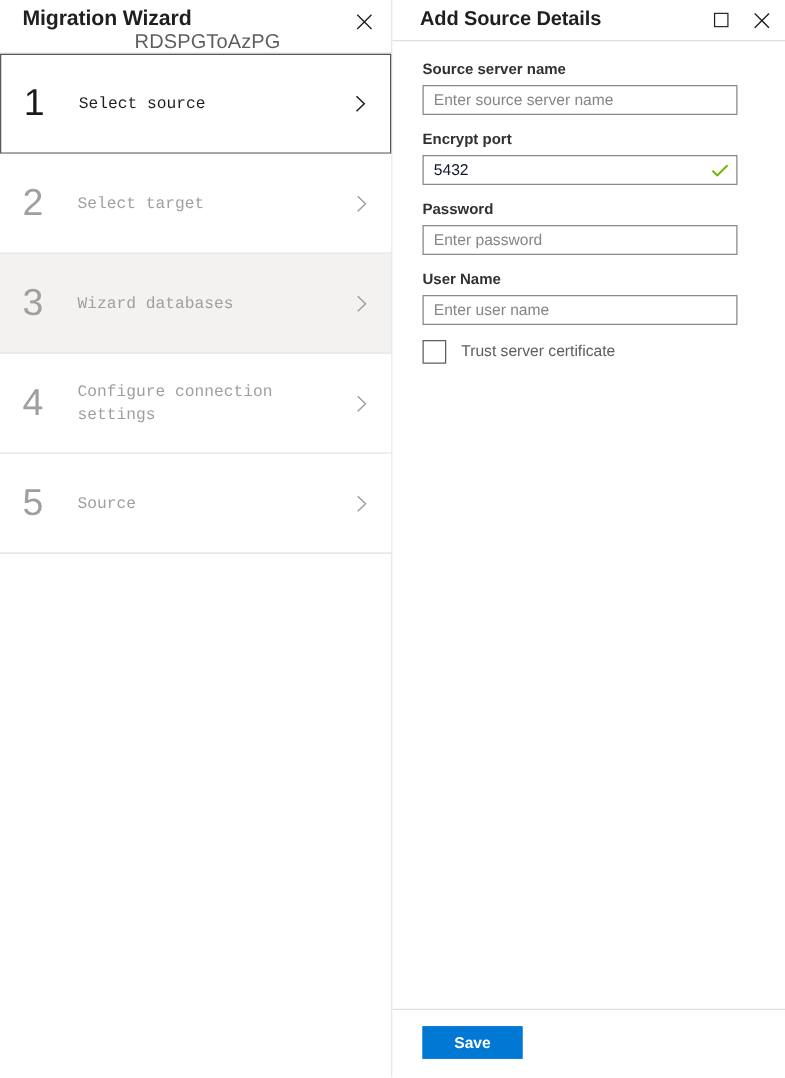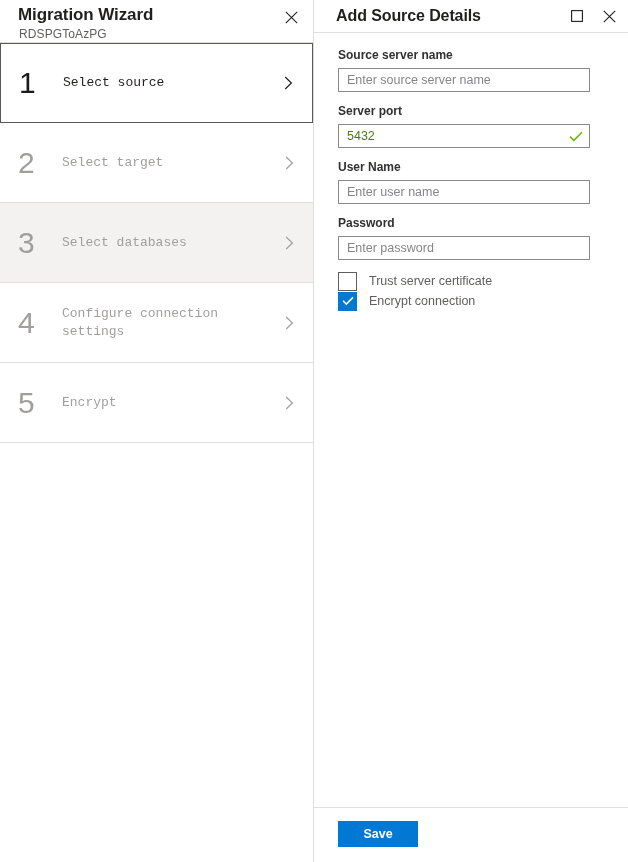--- a/index.html
+++ b/index.html
@@ -40,25 +40,26 @@
   }
   .wizard-title {
     font-size: 17px;
     font-weight: 600;
     line-height: 22px;
     letter-spacing: -0.1px;
     color: #201f1e;
     margin: 0;
   }
   .wizard-subtitle {
-    font-size: 12px;
+    font-size: 16px;
     line-height: 14px;
     color: #605e5c;
     margin: 1px 0 0 1px;
     letter-spacing: 0.1px;
+    text-align: center;
   }
   .wizard-close {
     position: absolute;
     top: 5px;
     right: 10px;
     width: 24px;
     height: 24px;
     display: flex;
     align-items: center;
     justify-content: center;
@@ -191,21 +192,21 @@
     display: flex;
     align-items: center;
   }
   .input-wrap input {
     border: 0;
     outline: 0;
     background: transparent;
     font-family: "Liberation Sans", sans-serif;
     font-size: 12.5px;
     line-height: 22px;
-    color: #4d7c0f;
+    color: #0f172a;
     padding: 0 8px;
     width: 100%;
     height: 22px;
     box-sizing: border-box;
   }
   .input-wrap input::placeholder {
     color: #86868a;
     opacity: 1;
   }
   .input-valid-icon {
@@ -310,41 +311,41 @@
         <span class="step-label">Select target</span>
         <span class="step-chevron">
           <svg width="9" height="14" viewBox="0 0 9 14">
               <path d="M1.2 1 L7.4 7 L1.2 13" stroke="#a19f9d" stroke-width="1.2" fill="none"></path>
             </svg>
         </span>
       </div>
 
       <div class="step hovered">
         <span class="step-number">3</span>
-        <span class="step-label">Select databases</span>
+        <span class="step-label">Wizard databases</span>
         <span class="step-chevron">
           <svg width="9" height="14" viewBox="0 0 9 14">
               <path d="M1.2 1 L7.4 7 L1.2 13" stroke="#a19f9d" stroke-width="1.2" fill="none"></path>
             </svg>
         </span>
       </div>
 
       <div class="step">
         <span class="step-number">4</span>
         <span class="step-label">Configure connection settings</span>
         <span class="step-chevron">
           <svg width="9" height="14" viewBox="0 0 9 14">
               <path d="M1.2 1 L7.4 7 L1.2 13" stroke="#a19f9d" stroke-width="1.2" fill="none"></path>
             </svg>
         </span>
       </div>
 
       <div class="step">
         <span class="step-number">5</span>
-        <span class="step-label">Encrypt</span>
+        <span class="step-label">Source</span>
         <span class="step-chevron">
           <svg width="9" height="14" viewBox="0 0 9 14">
               <path d="M1.2 1 L7.4 7 L1.2 13" stroke="#a19f9d" stroke-width="1.2" fill="none"></path>
             </svg>
         </span>
       </div>
 
     </div>
   </div>
 
@@ -369,59 +370,51 @@
     <div class="dialog-body">
 
       <div class="field">
         <label class="field-label">Source server name</label>
         <div class="input-wrap">
           <input type="text" placeholder="Enter source server name" style="">
         </div>
       </div>
 
       <div class="field">
-        <label class="field-label">Server port</label>
+        <label class="field-label">Encrypt port</label>
         <div class="input-wrap">
           <input type="text" placeholder="" value="5432" style="">
           <span class="input-valid-icon">
             <svg width="14" height="11" viewBox="0 0 14 11">
               <path d="M1 5.6 L4.8 9.4 L13 1.2" stroke="#6bb700" stroke-width="1.5" fill="none"></path>
             </svg>
           </span>
         </div>
       </div>
 
 
       <div class="field">
+        <label class="field-label">Password</label>
+        <div class="input-wrap">
+          <input type="text" placeholder="Enter password" style="">
+        </div>
+      </div>
+
+      <div class="field">
         <label class="field-label">User Name</label>
         <div class="input-wrap">
           <input type="text" placeholder="Enter user name" style="">
         </div>
       </div>
 
-      <div class="field">
-        <label class="field-label">Password</label>
-        <div class="input-wrap">
-          <input type="text" placeholder="Enter password" style="">
-        </div>
-      </div>
-
       <div class="check-row">
         <span class="checkbox"></span>
         <span class="check-label">Trust server certificate</span>
       </div>
 
-      <div class="check-row">
-        <span class="checkbox checked">
-          <svg width="12" height="10" viewBox="0 0 12 10">
-            <path d="M1 4.8 L4.3 8.1 L11 1.4" stroke="#ffffff" stroke-width="1.5" fill="none"></path>
-          </svg>
-        </span>
-        <span class="check-label">Encrypt connection</span>
-      </div>
 
     </div>
 
     <div class="dialog-footer">
       <button class="btn-primary">Save</button>
     </div>
 
   </div>
 </div>
 

